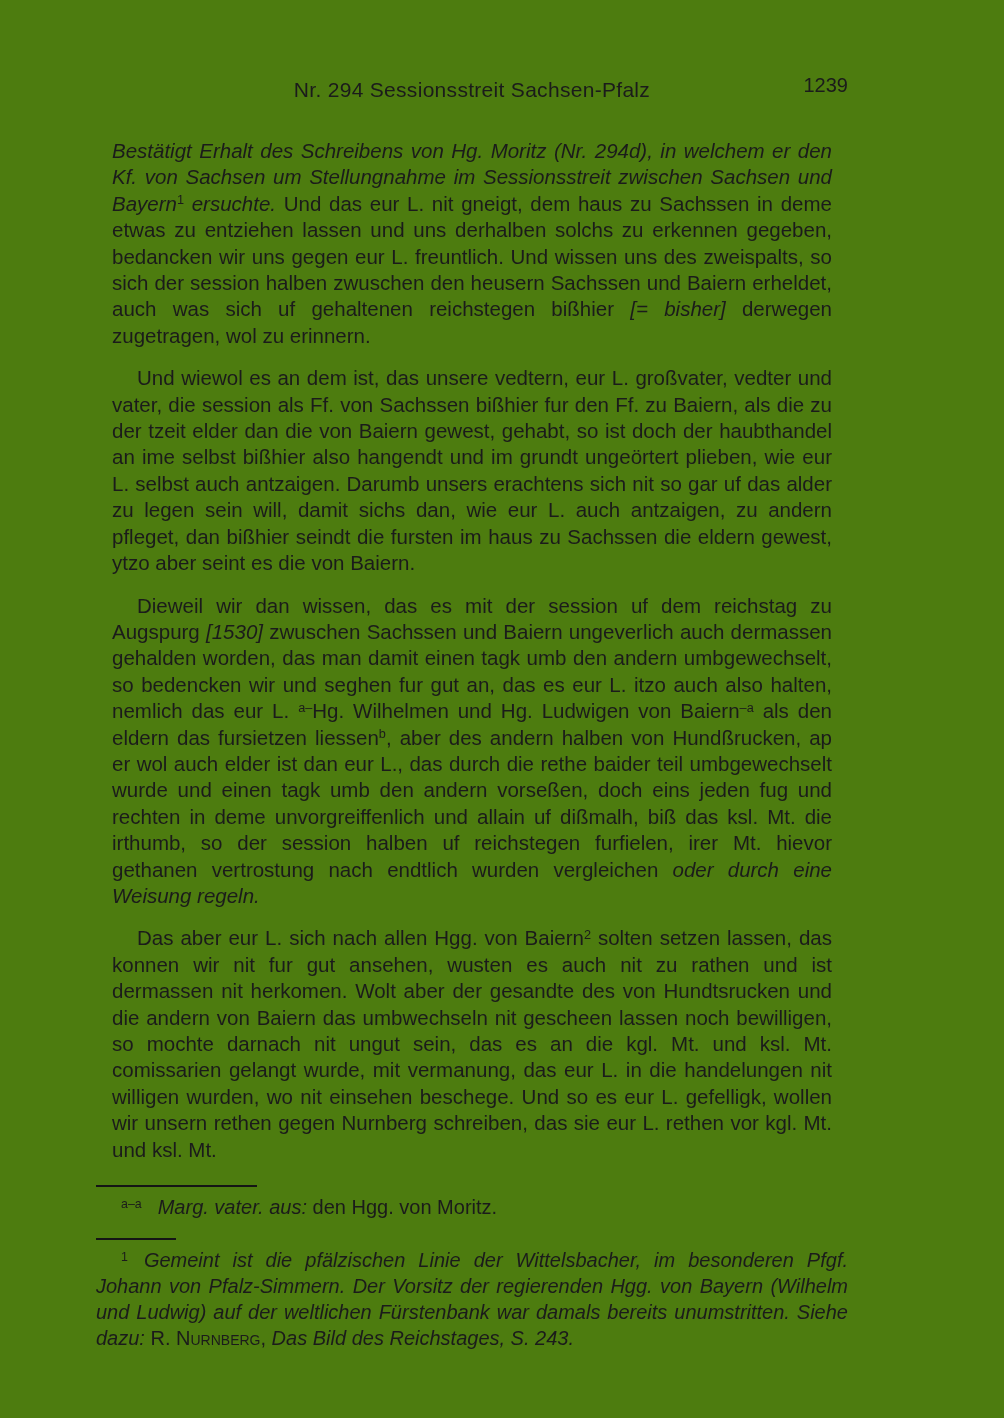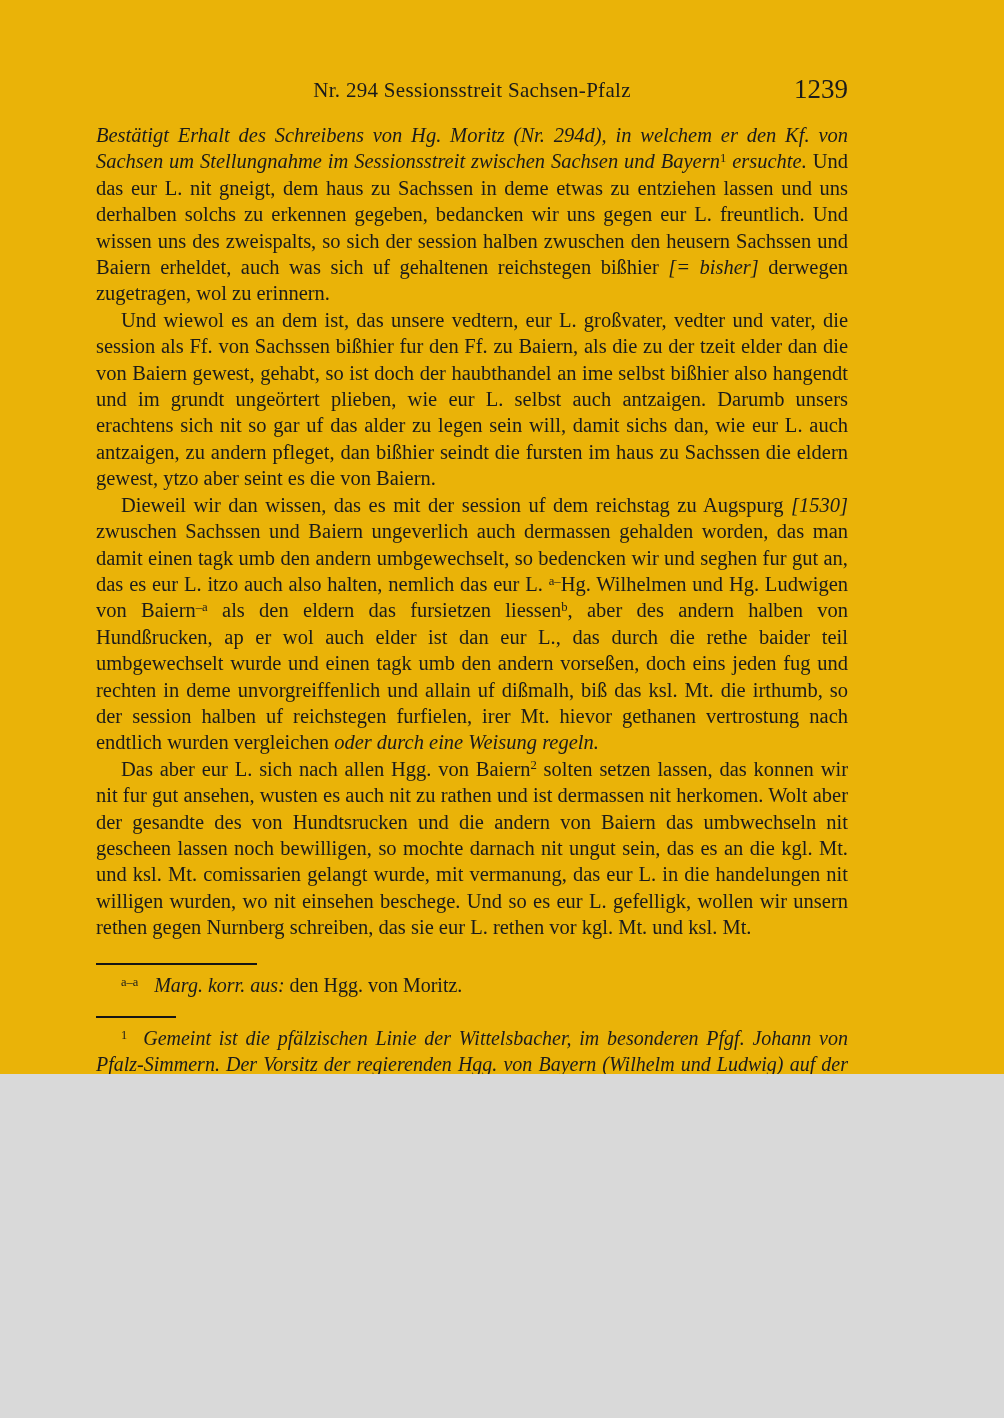--- a/index.html
+++ b/index.html
@@ -1,32 +1,32 @@
 <!DOCTYPE html>
 <html lang="de"><head>
 <meta charset="utf-8">
 <style>
   html,body{margin:0;padding:0;background:#d9d9d9;}
   .page{
     position:relative;
-    width:1004px;height:1074px;
-    background:#eab308;
+    width:1004px;height:1418px;
+    background:#4d7c0f;
     color:#1b1b1b;
-    font-family:Liberation Serif, serif;
+    font-family:Liberation Sans, sans-serif;
     overflow:hidden;
     margin:0 auto;
   }
   .column{position:absolute;left:96px;top:78px;width:752px;}
 
   .running-header{position:relative;height:44px;font-size:21px;}
   .header-title{display:block;text-align:center;letter-spacing:0.3px;}
-  .page-number{position:absolute;right:0;top:-4px;font-size:27px;}
+  .page-number{position:absolute;right:0;top:-4px;font-size:20px;}
 
   .body-text{font-size:20.5px;line-height:26.4px;text-align:justify;}
-  .body-text p{margin:0;}
+  .body-text p{margin:16px;}
   .body-text p.indent{text-indent:25px;}
   .it{font-style:italic;}
   .sc{font-variant:small-caps;font-style:normal;}
   sup.mark{font-size:62%;line-height:0;position:relative;top:-0.5em;vertical-align:baseline;letter-spacing:0;}
 
   .notes{font-size:20px;line-height:26px;text-align:justify;}
   .notes p{margin:0;text-indent:25px;}
   .apparatus{margin-top:22px;}
   .footnotes{margin-top:18px;}
   .rule{border:0;border-top:2px solid #151515;margin:0 0 7px 0;}
@@ -48,21 +48,21 @@
     <div class="body-text">
         <p><span class="it">Bestätigt Erhalt des Schreibens von Hg. Moritz (Nr. 294d), in welchem er den Kf. von Sachsen um Stellungnahme im Sessionsstreit zwischen Sachsen und Bayern</span><sup class="mark">1</sup><span class="it"> ersuchte.</span><span> Und das eur L. nit gneigt, dem haus zu Sachssen in deme etwas zu entziehen lassen und uns derhalben solchs zu erkennen gegeben, bedancken wir uns gegen eur L. freuntlich. Und wissen uns des zweispalts, so sich der session halben zwuschen den heusern Sachssen und Baiern erheldet, auch was sich uf gehaltenen reichstegen bißhier </span><span class="it">[= bisher]</span><span> derwegen zugetragen, wol zu erinnern.</span></p>
         <p class="indent"><span>Und wiewol es an dem ist, das unsere vedtern, eur L. großvater, vedter und vater, die session als Ff. von Sachssen bißhier fur den Ff. zu Baiern, als die zu der tzeit elder dan die von Baiern gewest, gehabt, so ist doch der haubthandel an ime selbst bißhier also hangendt und im grundt ungeörtert plieben, wie eur L. selbst auch antzaigen. Darumb unsers erachtens sich nit so gar uf das alder zu legen sein will, damit sichs dan, wie eur L. auch antzaigen, zu andern pfleget, dan bißhier seindt die fursten im haus zu Sachssen die eldern gewest, ytzo aber seint es die von Baiern.</span></p>
         <p class="indent"><span>Dieweil wir dan wissen, das es mit der session uf dem reichstag zu Augspurg </span><span class="it">[1530]</span><span> zwuschen Sachssen und Baiern ungeverlich auch dermassen gehalden worden, das man damit einen tagk umb den andern umbgewechselt, so bedencken wir und seghen fur gut an, das es eur L. itzo auch also halten, nemlich das eur L. </span><sup class="mark">a–</sup><span>Hg. Wilhelmen und Hg. Ludwigen von Baiern</span><sup class="mark">–a</sup><span> als den eldern das fursietzen liessen</span><sup class="mark">b</sup><span>, aber des andern halben von Hundßrucken, ap er wol auch elder ist dan eur L., das durch die rethe baider teil umbgewechselt wurde und einen tagk umb den andern vorseßen, doch eins jeden fug und rechten in deme unvorgreiffenlich und allain uf dißmalh, biß das ksl. Mt. die irthumb, so der session halben uf reichstegen furfielen, irer Mt. hievor gethanen vertrostung nach endtlich wurden vergleichen </span><span class="it">oder durch eine Weisung regeln.</span></p>
         <p class="indent"><span>Das aber eur L. sich nach allen Hgg. von Baiern</span><sup class="mark">2</sup><span> solten setzen lassen, das konnen wir nit fur gut ansehen, wusten es auch nit zu rathen und ist dermassen nit herkomen. Wolt aber der gesandte des von Hundtsrucken und die andern von Baiern das umbwechseln nit gescheen lassen noch bewilligen, so mochte darnach nit ungut sein, das es an die kgl. Mt. und ksl. Mt. comissarien gelangt wurde, mit vermanung, das eur L. in die handelungen nit willigen wurden, wo nit einsehen beschege. Und so es eur L. gefelligk, wollen wir unsern rethen gegen Nurnberg schreiben, das sie eur L. rethen vor kgl. Mt. und ksl. Mt.</span></p>
       </div>
 
     <div class="apparatus notes">
       <div class="rule rule-long"></div>
       <div>
-          <p><sup class="lead">a–a</sup><span class="it">Marg. korr. aus:</span><span> den Hgg. von Moritz.</span></p>
+          <p><sup class="lead">a–a</sup><span class="it">Marg. vater. aus:</span><span> den Hgg. von Moritz.</span></p>
         </div>
     </div>
 
     <div class="footnotes notes">
       <div class="rule rule-short"></div>
       <div>
           <p><sup class="lead">1</sup><span class="it">Gemeint ist die pfälzischen Linie der Wittelsbacher, im besonderen Pfgf. Johann von Pfalz-Simmern. Der Vorsitz der regierenden Hgg. von Bayern (Wilhelm und Ludwig) auf der weltlichen Fürstenbank war damals bereits unumstritten. Siehe dazu: </span><span class="sc">R. Nurnberg,</span><span class="it"> Das Bild des Reichstages, S. 243.</span></p>
         </div>
     </div>
 

